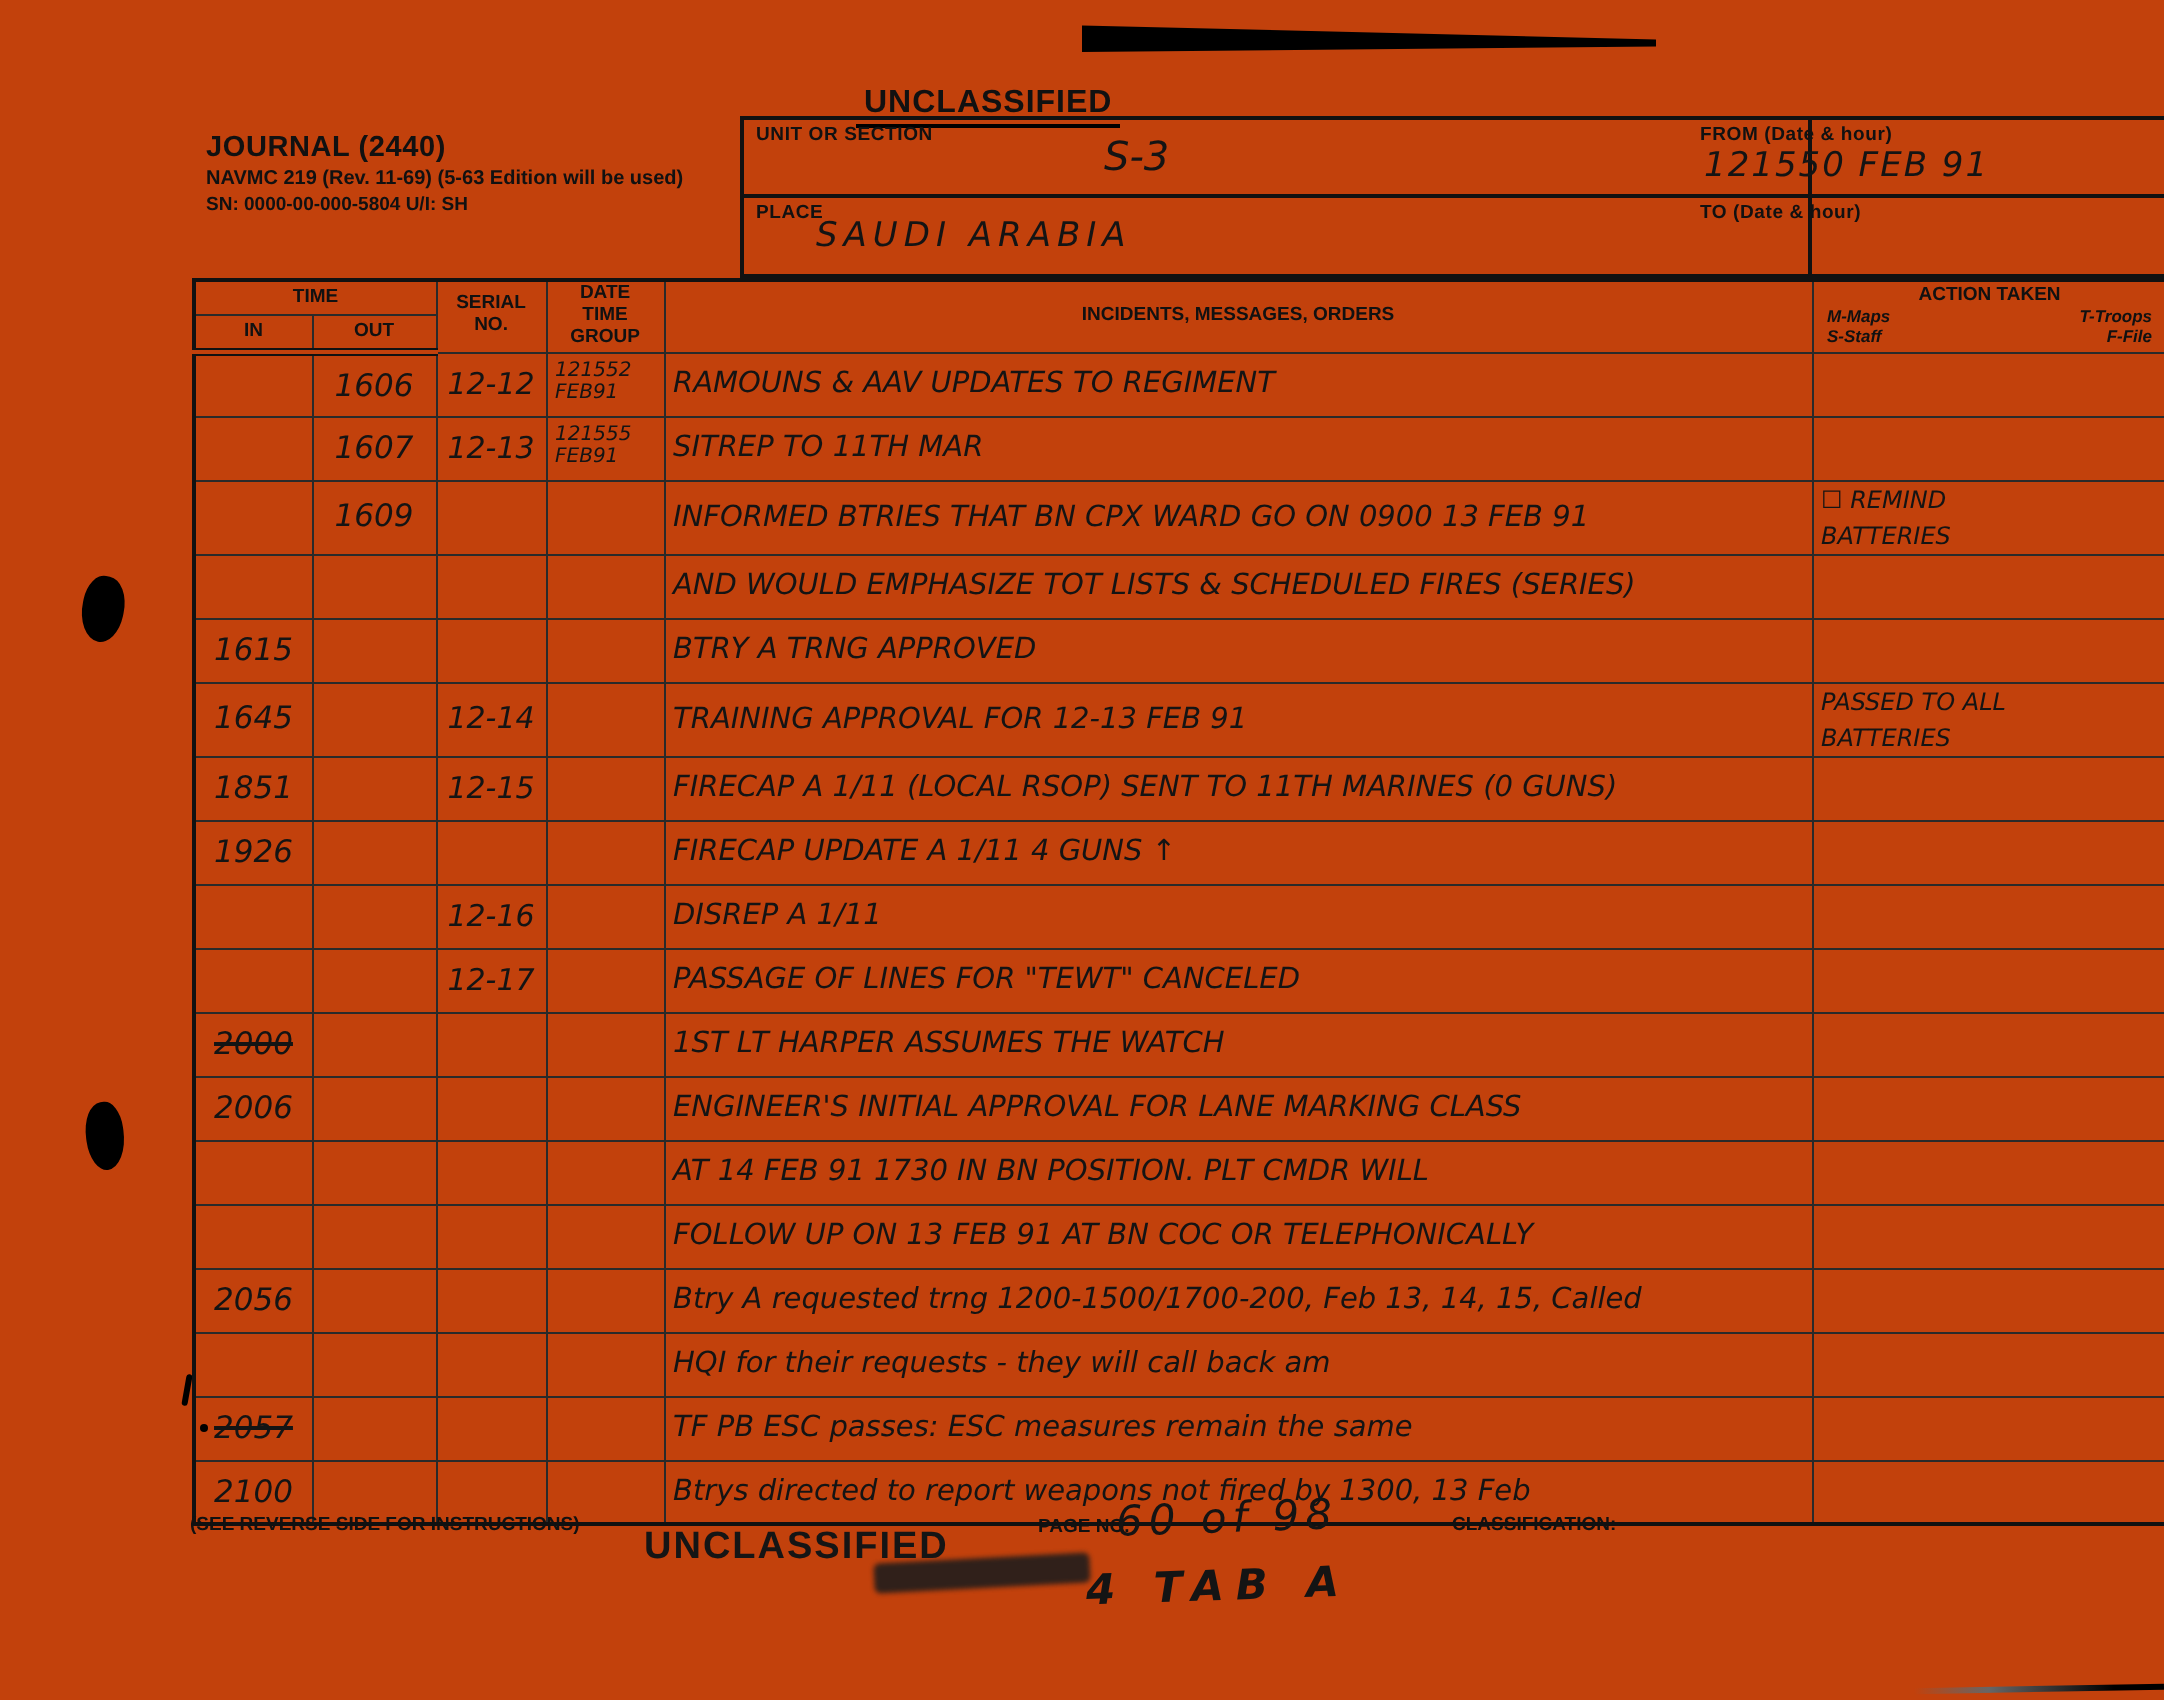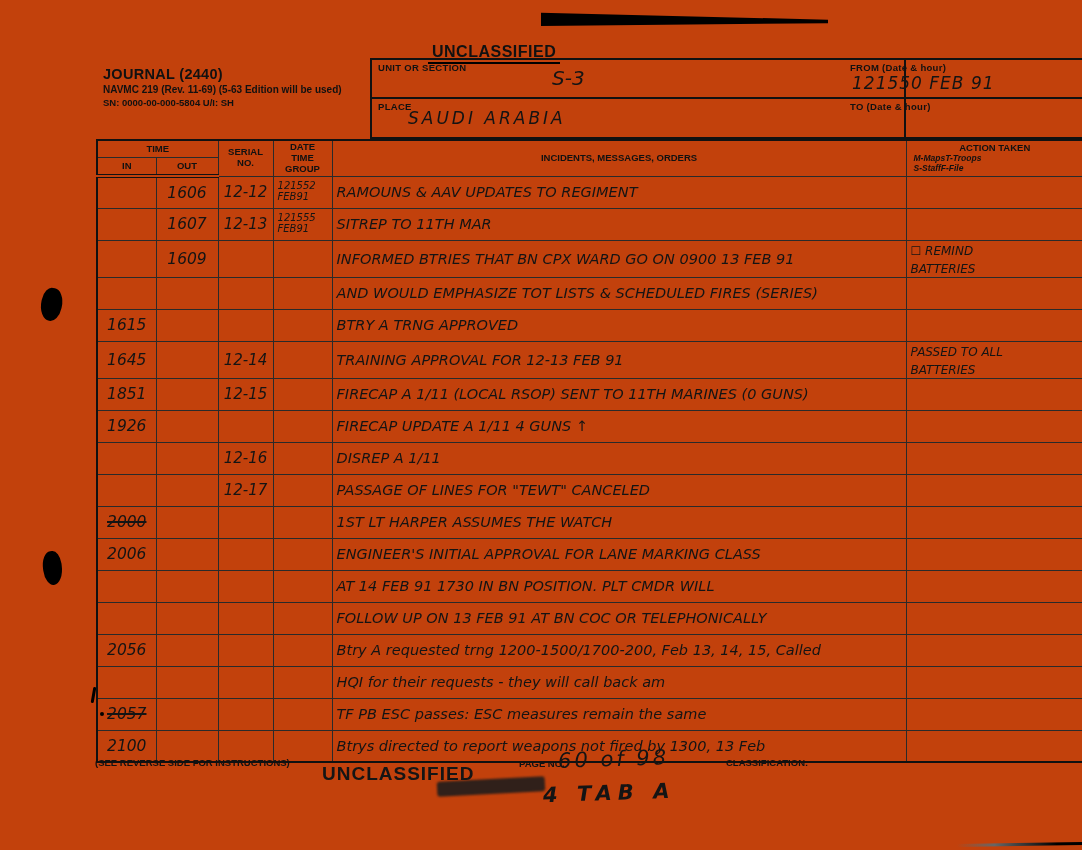--- a/index.html
+++ b/index.html
@@ -37,21 +37,21 @@
   .place-value { position:absolute; left:36px; top:9px; font-size:17px; letter-spacing:3px; }
   .from-value { position:absolute; left:8px; top:13px; font-size:17px; letter-spacing:1px; }
 
   
   table.journal { position:absolute; left:96px; top:139px; width:987px; border-collapse:collapse;
     table-layout:fixed; border:2px solid #111; }
   .journal th, .journal td { border:1px solid #2a2a2a; }
   .journal thead th { font-size:9.5px; font-weight:bold; text-align:center; padding:1px 2px; line-height:1.15; }
   .journal thead tr.h2 th { border-bottom:4px double #111; }
   .th-pre { white-space:pre-line; }
-  .action-head-line { display:flex; font-style:italic; font-size:8.5px; padding:0 5px; }
+  .action-head-line { display:flex; justify-content:space-between; font-style:italic; font-size:8.5px; padding:0 5px; }
   .journal tbody td { height:32px; padding:0 4px; vertical-align:middle; }
   td.col-in, td.col-out, td.col-serial { text-align:center; }
   td.col-in .hw, td.col-out .hw { font-size:15.5px; }
   td.col-serial .hw { font-size:15px; }
   td.col-dtg .hw { font-size:10px; line-height:1.1; white-space:pre-line; display:inline-block; }
   td.col-incident { padding-left:14px; white-space:nowrap; overflow:visible; }
   td.col-incident .hw { font-size:14.5px; }
   td.col-action { vertical-align:top; padding-top:2px; }
   td.col-action .hw { font-size:12px; line-height:1.2; white-space:pre-line; }
   .strike { text-decoration:line-through; text-decoration-thickness:2px; }

